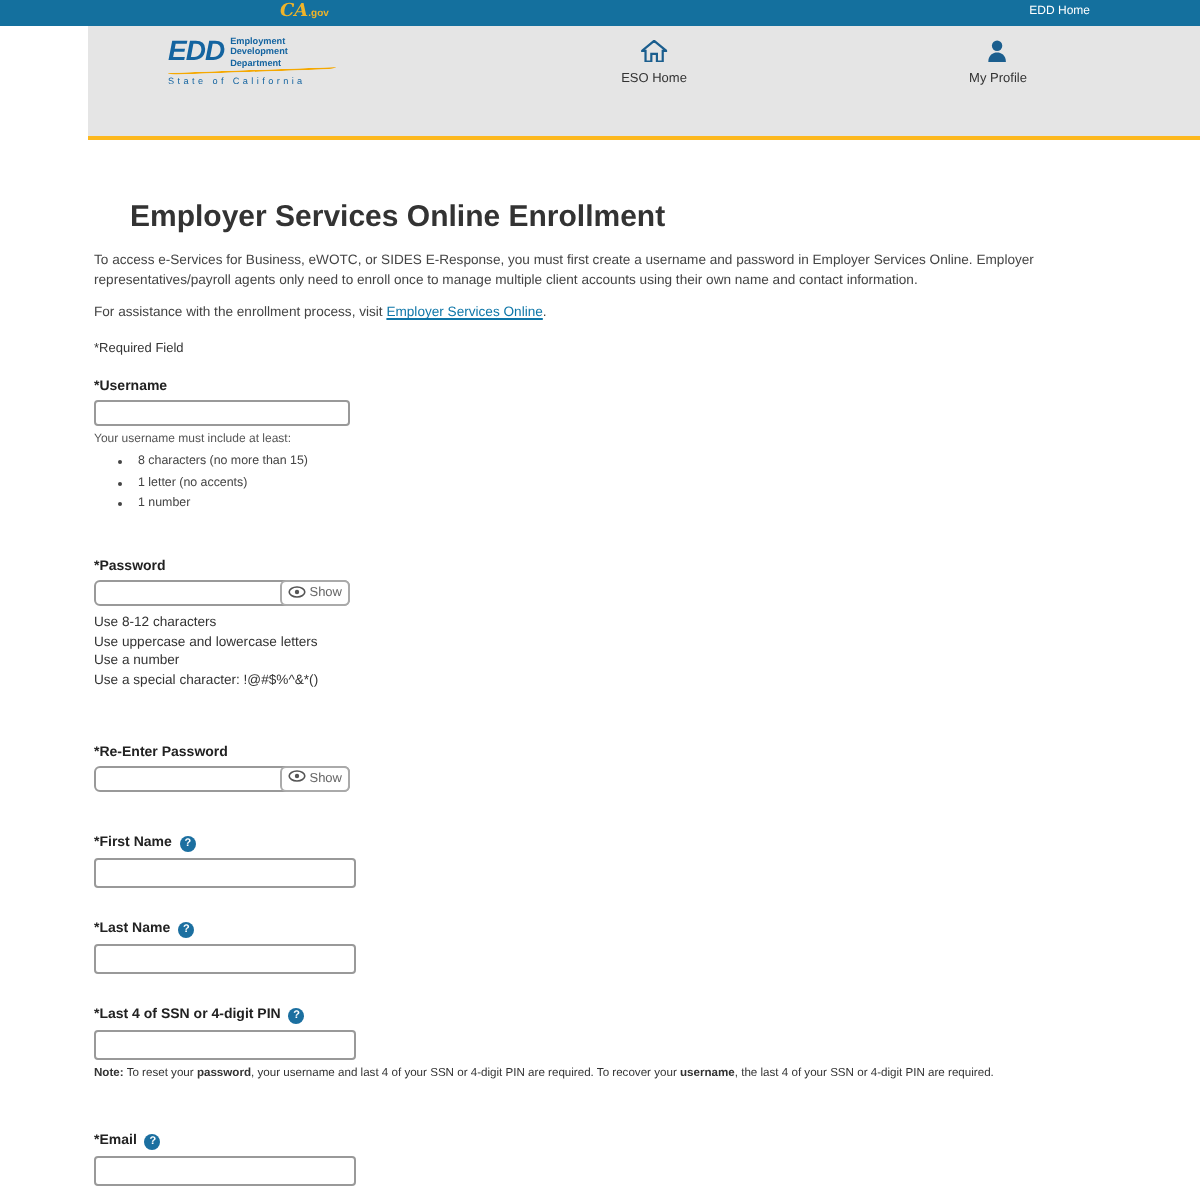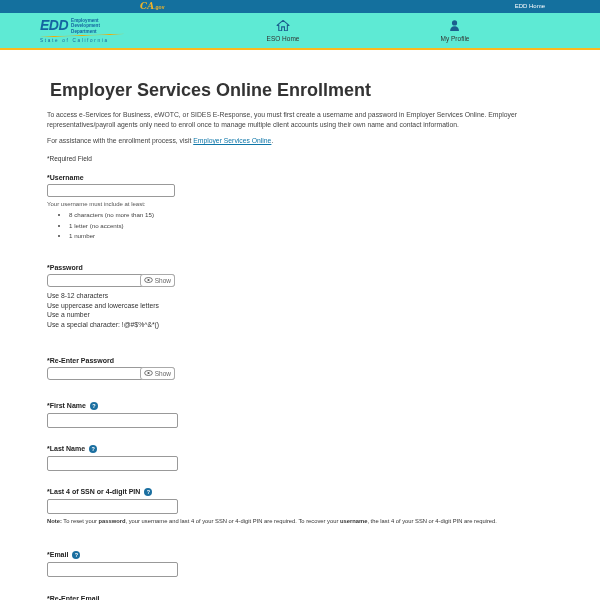--- a/index.html
+++ b/index.html
@@ -13,39 +13,39 @@
   
   .topbar { position:relative; height:13px; background:#14709e; }
   .ca-logo { position:absolute; left:140px; top:0px; color:#f0b429;
     font-family:"DejaVu Serif", serif; font-style:italic; font-weight:bold;
     font-size:9px; line-height:13px; cursor:pointer; }
   .ca-logo .gov { font-size:5px; font-style:normal; font-family:"Liberation Sans", sans-serif; }
   .edd-home-link { position:absolute; right:55px; top:0; color:#ffffff;
     font-size:6px; line-height:13px; text-decoration:none; cursor:pointer; }
 
   
-  .header { position:relative; height:37px; background:#5eead4; border-bottom:2.5px solid #fdb81e; }
+  .header { position:relative; height:57px; background:#e5e5e5; border-bottom:2.5px solid #fdb81e;margin-left:44px; }
   .edd-logo { position:absolute; left:40px; top:5px; width:84px; cursor:pointer; }
   .edd-row { display:flex; align-items:flex-start; }
   .edd-big { font-size:14px; font-weight:800; font-style:italic; color:#1464a0;
     line-height:1; letter-spacing:-0.5px; }
   .edd-lines { display:flex; flex-direction:column; margin-left:3px;
     font-size:4.6px; font-weight:bold; color:#1464a0; line-height:1.18; }
   .edd-swoosh { height:0; border-bottom:1.6px solid #f5a800;
     border-radius:0 0 50% 50% / 0 0 5px 5px; margin:1px 0 1.5px; transform:rotate(-2deg); }
   .edd-state { font-size:4.6px; color:#1464a0; letter-spacing:1.7px; white-space:nowrap; }
 
   .nav-item { position:absolute; top:7px; display:flex; flex-direction:column;
     align-items:center; gap:3px; font-size:6.5px; color:#333; cursor:pointer; }
   .nav-eso { left:283px; transform:translateX(-50%); }
   .nav-profile { left:455px; transform:translateX(-50%); }
 
   
   .content { padding:0 45px 0 47px; }
-  .page-title { font-size:18px; font-weight:700; color:#333; margin:30px 3px 0; }
+  .page-title { font-size:15px; font-weight:700; color:#333; margin:30px 18px 0; }
   .intro { font-size:6.8px; line-height:1.4; color:#444; margin-top:9px; }
   .assist { font-size:6.8px; color:#444; margin-top:8px; }
   .assist-link { color:#0e76a8; text-decoration:underline; cursor:pointer; }
   .required { font-size:6.5px; color:#333; margin-top:11px; }
 
   .label { font-size:7px; font-weight:bold; color:#222;
     display:flex; align-items:center; gap:4px; }
   .text-input { display:block; width:128px; height:13px; border:1px solid #999;
     border-radius:2px; margin-top:3px; font-size:7px; padding:0 3px; background:#fff; }
   .text-input.tall { width:131px; height:15px; }

